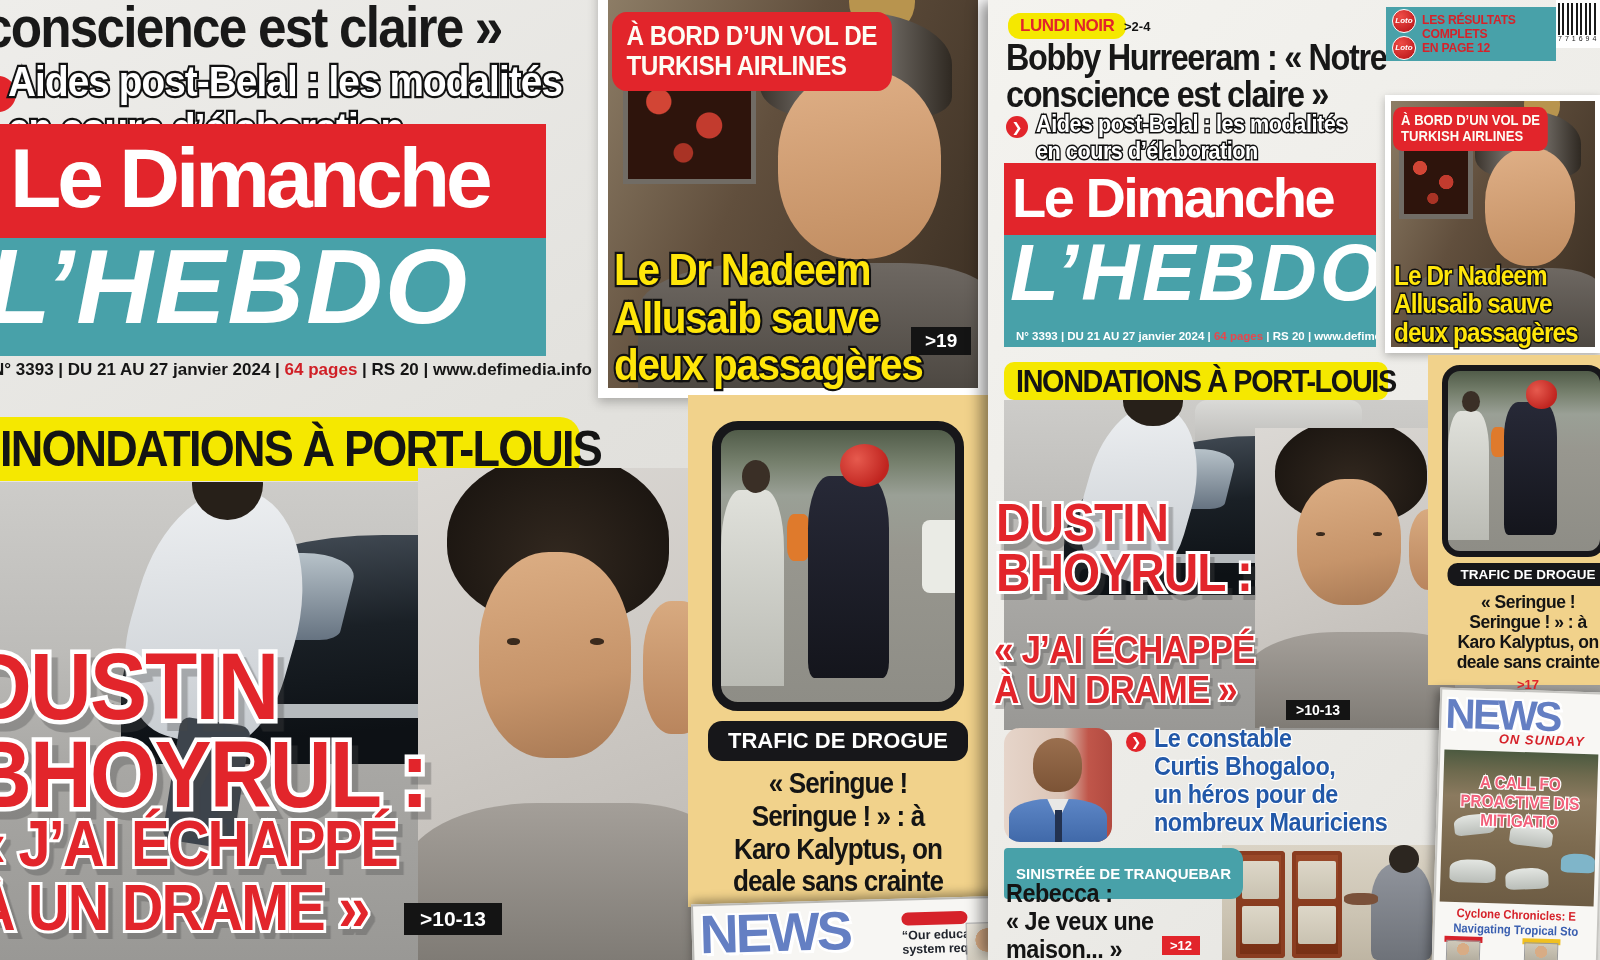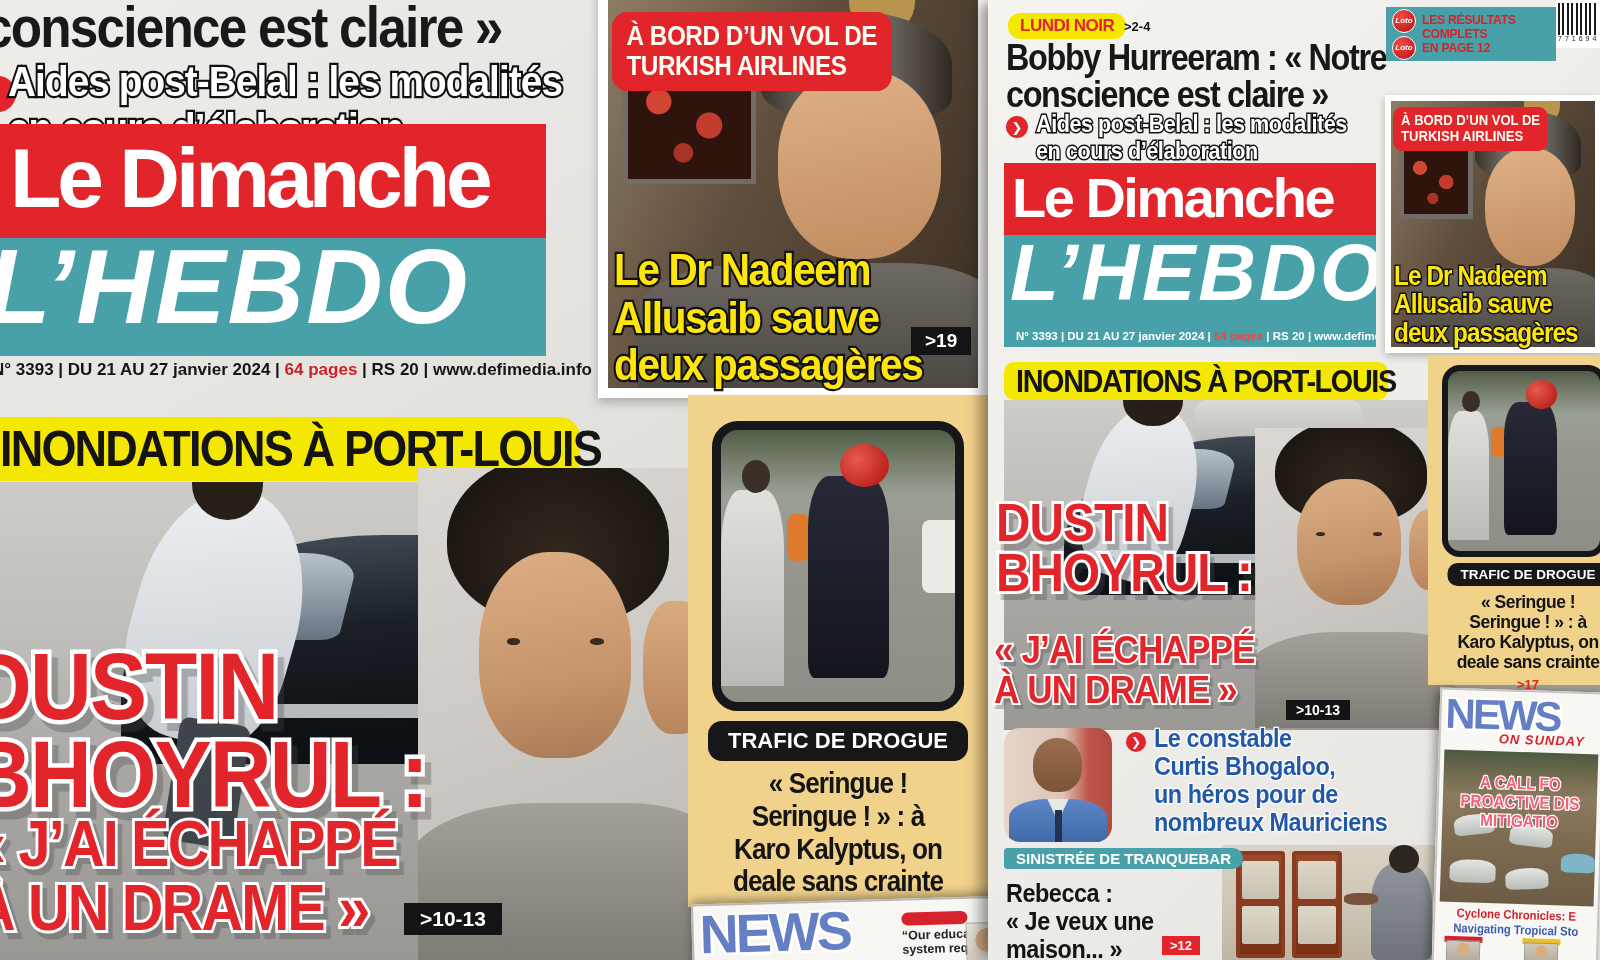--- a/index.html
+++ b/index.html
@@ -158,21 +158,21 @@
   .rp-drug-photo{position:absolute;left:14px;top:10px;width:164px;height:192px;border:6px solid #17171a;border-radius:18px;overflow:hidden;}
   .rp-drug-label{position:absolute;left:50%;top:208px;transform:translateX(-50%);background:#17171a;color:#fff;border-radius:10px;
      padding:4px 13px;font-size:13.5px;font-weight:700;white-space:nowrap;}
   .rp-drug-head{position:absolute;left:0;top:238px;width:100%;text-align:center;color:#141414;font-size:17.5px;font-weight:700;line-height:1.14;letter-spacing:-.5px;}
   .rp-drug-head div{white-space:nowrap;}
   .rp-drug-ref{position:absolute;left:0;top:322px;width:100%;text-align:center;color:#e2252b;font-size:13px;font-weight:700;}
   .rp-const-photo{left:16px;top:728px;width:108px;height:114px;border-radius:16px;z-index:4;}
   .rp-const-bul{left:138px;top:732px;width:20px;height:20px;border-radius:50%;background:#e2252b;color:#fff;font-size:12px;font-weight:700;
      display:flex;align-items:center;justify-content:center;z-index:4;}
   .rp-const-head{left:166px;top:724px;font-size:26px;font-weight:700;color:#2258a8;line-height:1.08;letter-spacing:-.5px;z-index:4;}
-  .rp-sin-label{left:16px;top:848px;background:#48a1a9;border-radius:4px 12px 12px 4px;padding:2px 12px;color:#fff;font-size:15px;font-weight:700;z-index:4;}
+  .rp-sin-label{left:16px;top:848px;background:#48a1a9;border-radius:4px 12px 12px 4px;padding:17px 12px;color:#fff;font-size:15px;font-weight:700;z-index:4;}
   .rp-rebecca{left:18px;top:880px;font-size:26px;font-weight:700;color:#141414;line-height:1.07;letter-spacing:-.5px;z-index:4;}
   .rp-ref12{left:174px;top:936px;background:#e2252b;color:#fff;font-size:13px;font-weight:700;padding:2px 8px;z-index:5;}
   .rp-furn{left:234px;top:845px;width:226px;height:115px;z-index:3;}
 
   
   .rp-news{left:448px;top:690px;width:166px;height:276px;background:#f8f7f4;border:2px solid #c6c5c1;z-index:6;
      transform:rotate(1.8deg);box-shadow:-4px 2px 10px rgba(0,0,0,.35);padding:4px;}
   .rp-news-sub{position:absolute;left:58px;top:40px;color:#d6222a;font-size:13px;font-weight:700;font-style:italic;letter-spacing:1px;}
   .rp-news-kick{position:absolute;left:50%;top:62px;transform:translateX(-50%);background:#d6222a;border-radius:8px;padding:2px 9px;
      color:#fff;font-size:10.5px;font-weight:700;white-space:nowrap;}

